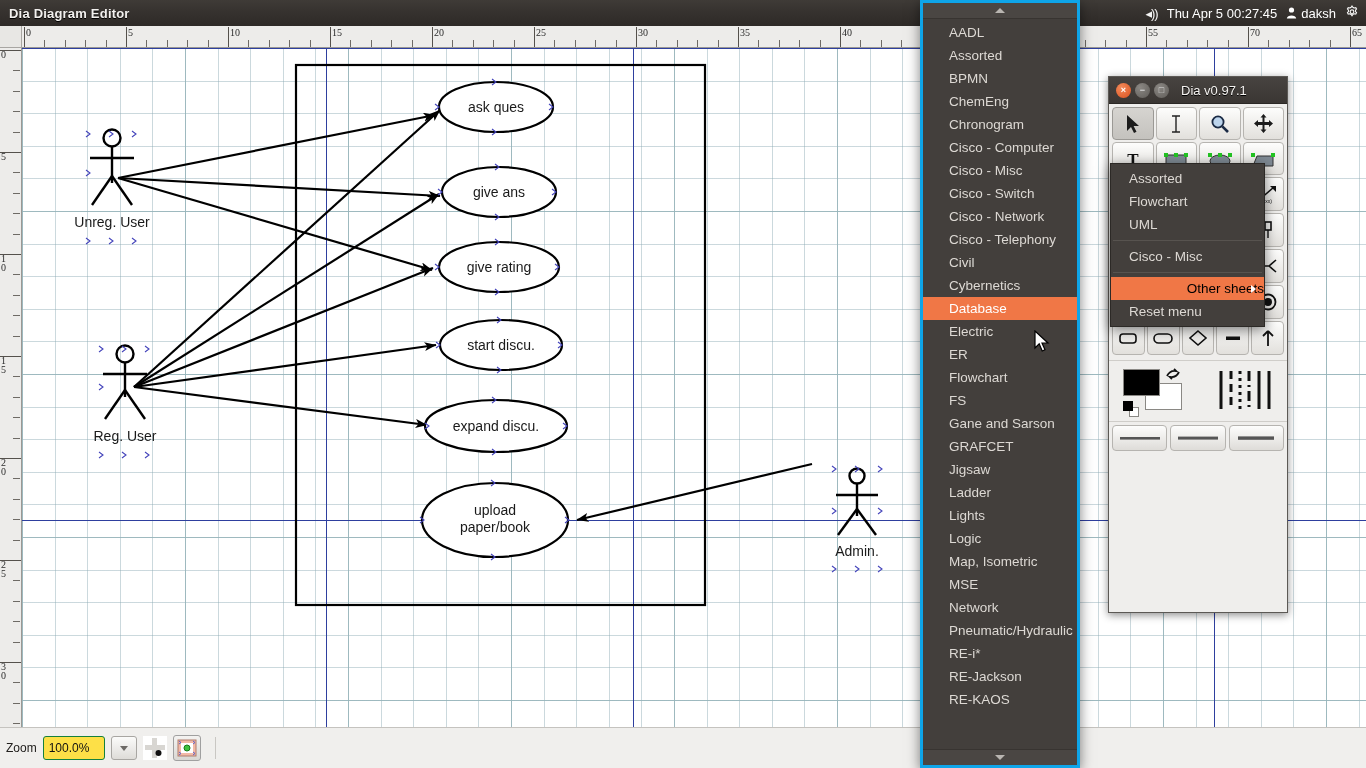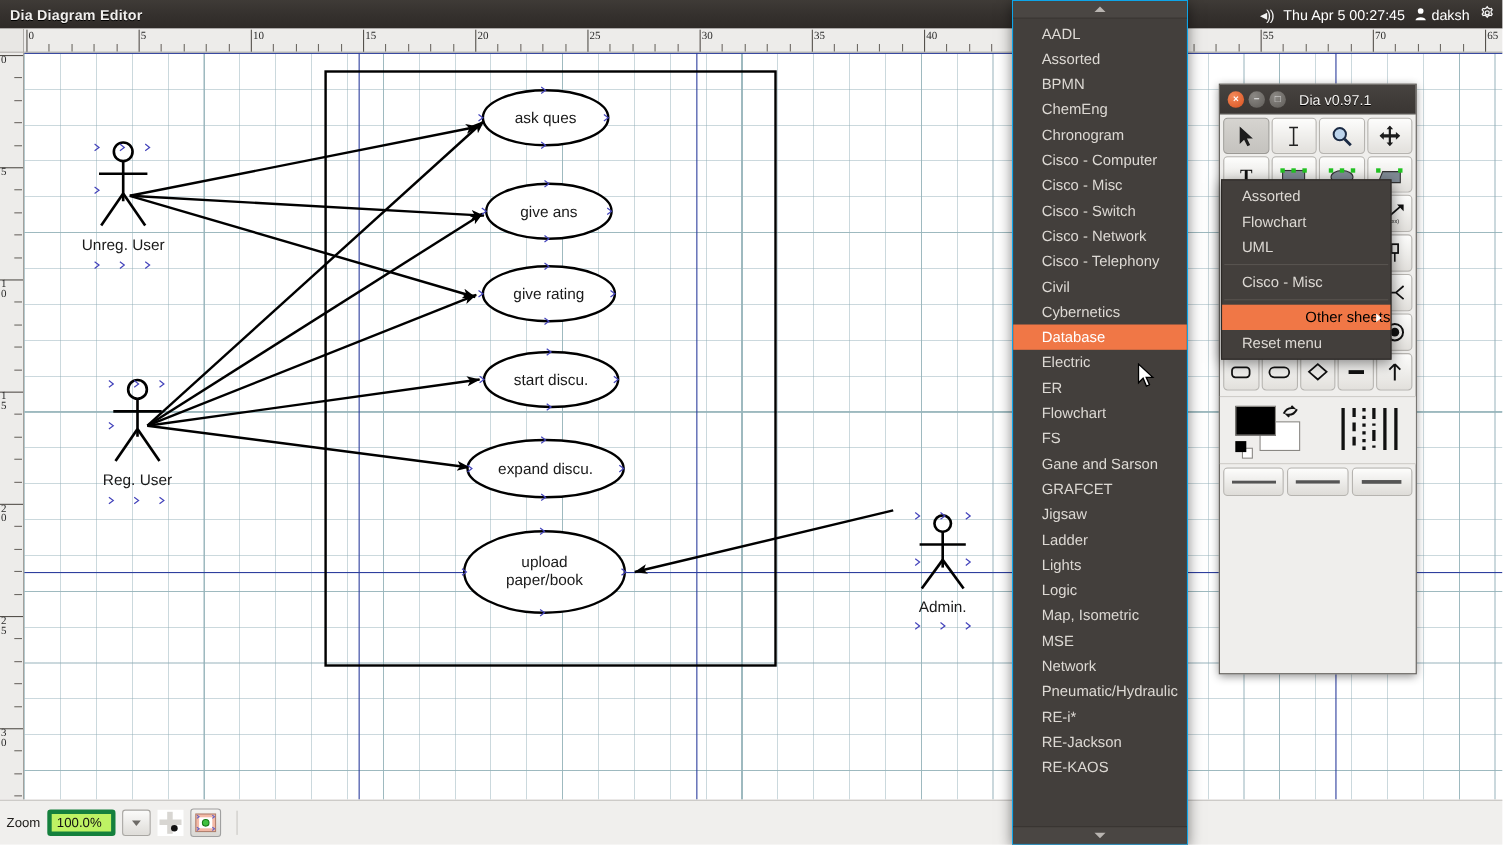--- a/index.html
+++ b/index.html
@@ -80,22 +80,22 @@
   .pageline { position: absolute; background: #2e3f9e; }
 
   
   .statusbar {
     position: absolute; left: 0; top: 727px; width: 1366px; height: 41px;
     background: #f0efed; border-top: 1px solid #c5c3bf;
     display: flex; align-items: center; padding-left: 6px; gap: 6px;
   }
   .zoomlabel { font-size: 12px; color: #22201e; }
   .zoomentry {
-    width: 62px; height: 24px; background: #bef264;
-    border: 4px solid #15803d; border-radius: 3px;
+    width: 62px; height: 24px; background: #fde047;
+    border: 1px solid #15803d; border-radius: 3px;
     font-size: 12px; color: #111; padding: 0 5px;
     display: flex; align-items: center;
   }
   .zoombtn {
     width: 26px; height: 24px; border: 1px solid #a8a6a2; border-radius: 3px;
     background: linear-gradient(to bottom,#fbfbfa,#dedcd8);
     display: flex; align-items: center; justify-content: center;
   }
   .zoombtn .arrow {
     width: 0; height: 0; border-left: 4px solid transparent;
@@ -162,21 +162,21 @@
   .lw-row { display: grid; grid-template-columns: repeat(3,1fr); gap: 3px; padding: 3px; }
   .lwbtn {
     height: 26px; border: 1px solid #b6b4b0; border-radius: 4px;
     background: linear-gradient(to bottom,#fdfdfc,#dedcd8);
     display: flex; align-items: center; justify-content: center;
   }
 
   
   .sheetmenu {
     position: absolute; left: 920px; top: 0px; width: 160px; height: 768px;
-    background: #433f3c; border: 1px solid #0ea5e9;
+    background: #433f3c; border: 3px solid #0ea5e9;
     box-shadow: 0 3px 12px rgba(0,0,0,.5);
     display: flex; flex-direction: column;
   }
   .scrollarrow {
     height: 16px; flex: 0 0 16px; display: flex; align-items: center; justify-content: center;
     background: #4a4643; border-bottom: 1px solid #383431;
   }
   .scrollarrow.bottom { border-bottom: none; border-top: 1px solid #383431; }
   .arrow-up { width:0;height:0;border-left:5px solid transparent;border-right:5px solid transparent;border-bottom:5px solid #b9b5b1; }
   .arrow-dn { width:0;height:0;border-left:5px solid transparent;border-right:5px solid transparent;border-top:5px solid #b9b5b1; }

